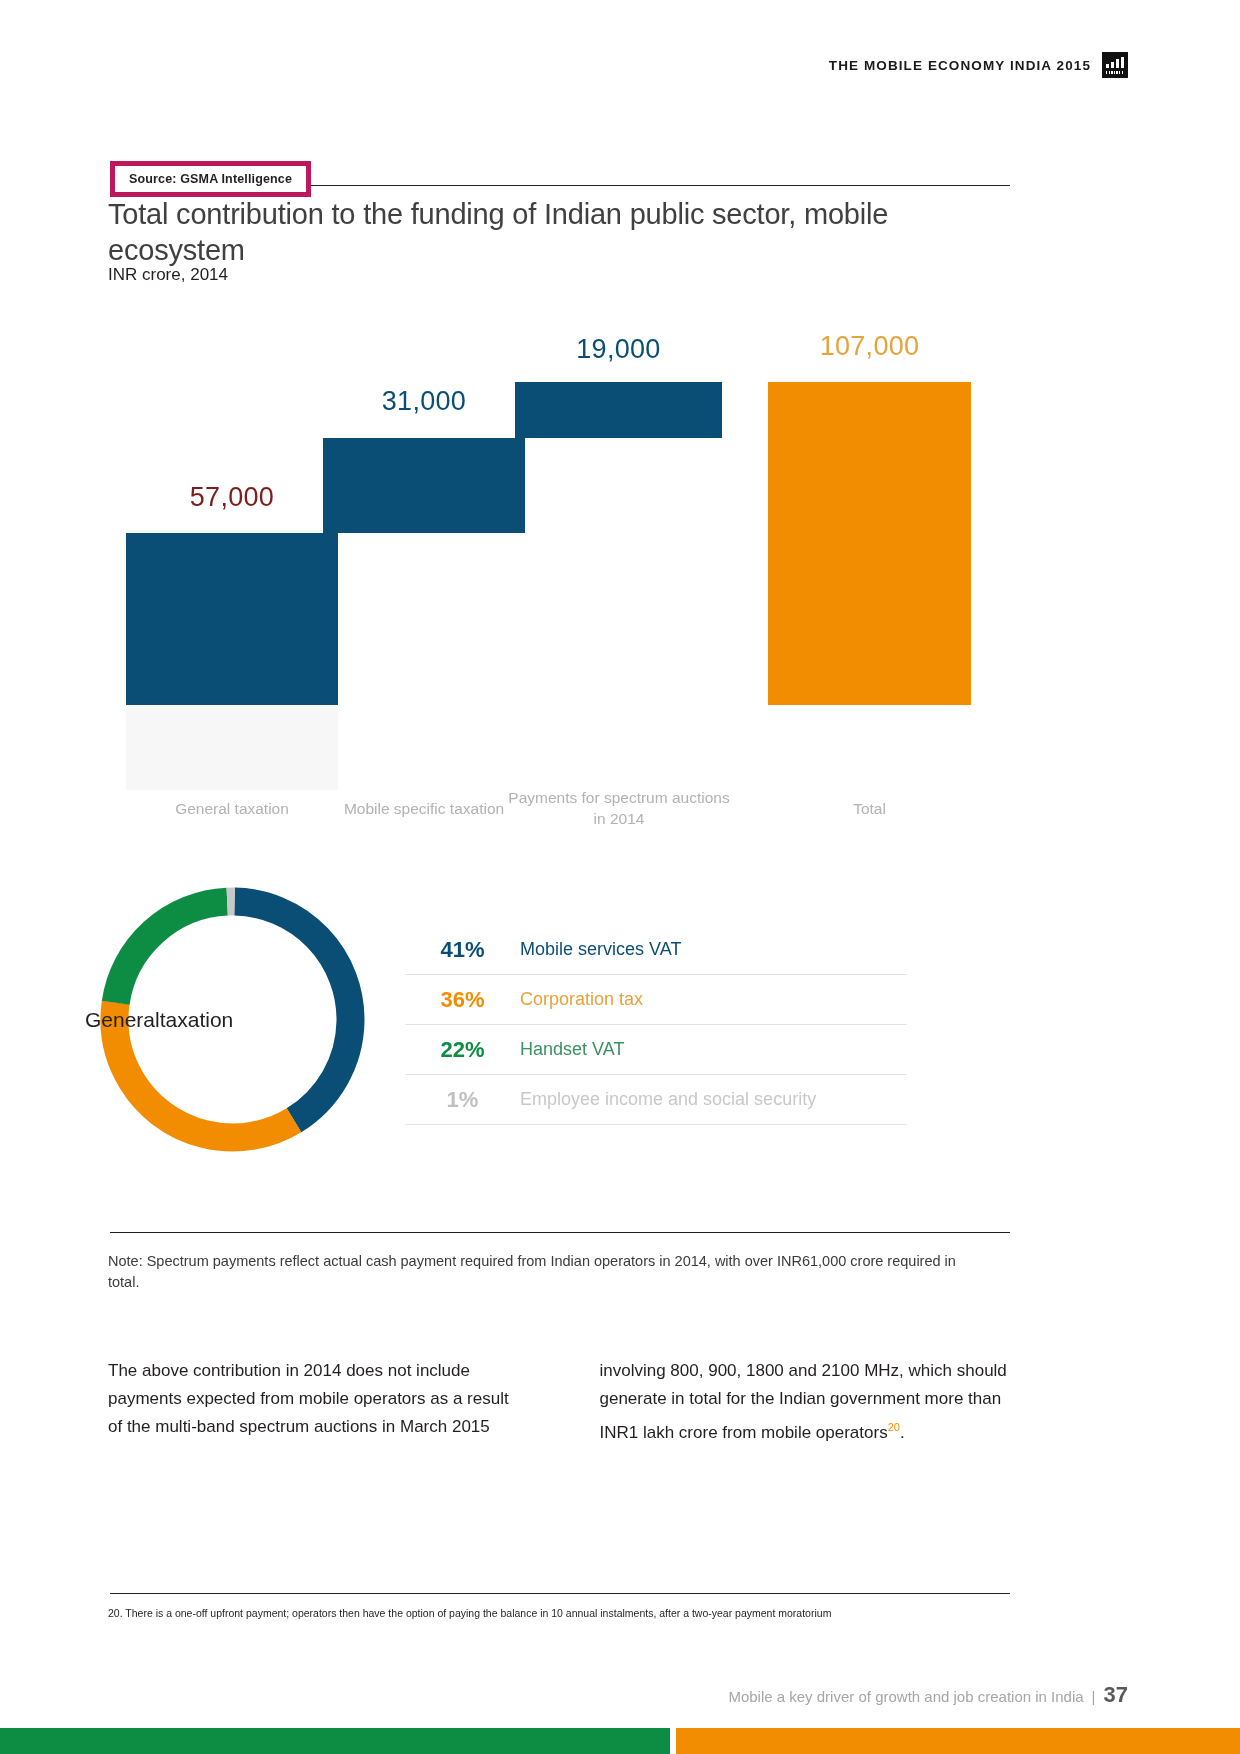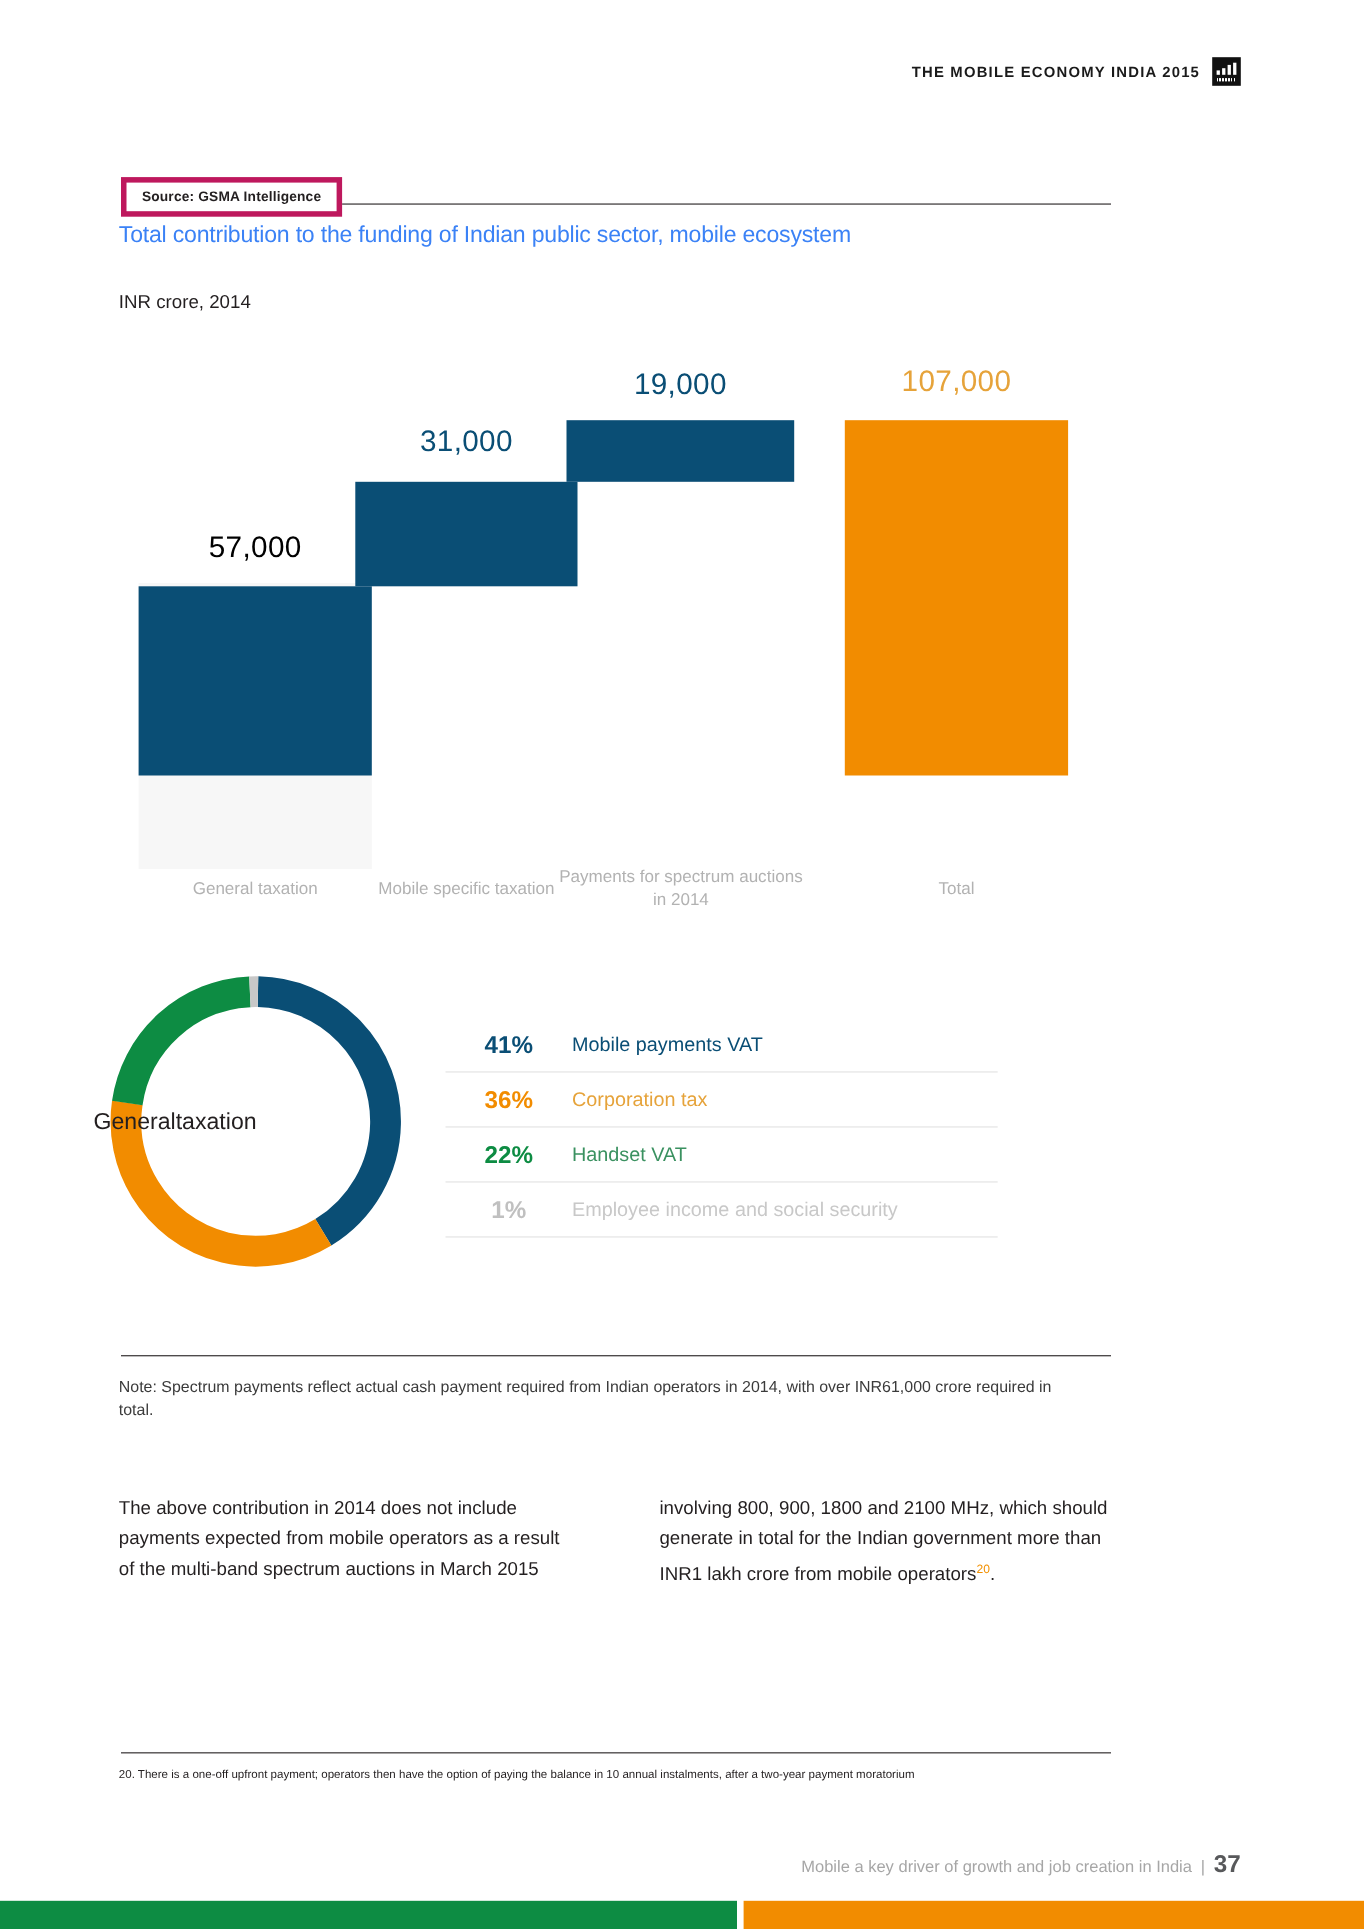--- a/index.html
+++ b/index.html
@@ -87,24 +87,24 @@
     letter-spacing: 0.15px;
     z-index: 2;
   }
 
   
   .chart-title {
     position: absolute;
     left: 108px;
     top: 196px;
     width: 860px;
-    font-size: 21px;
+    font-size: 29px;
     line-height: 36px;
     font-weight: normal;
-    color: #3b82f6;
+    color: #404040;
     letter-spacing: -0.2px;
   }
   .chart-subtitle {
     position: absolute;
     left: 108px;
     top: 265px;
     font-size: 17px;
     color: #231f20;
   }
 
@@ -316,21 +316,21 @@
 <div class="source-rule"></div>
 <div class="source-badge">Source: GSMA Intelligence</div>
 
 <div class="chart-title">Total contribution to the funding of Indian public sector, mobile ecosystem</div>
 <div class="chart-subtitle">INR crore, 2014</div>
 
 <div class="waterfall">
 
   <div class="wf-shade" style="left:18px; top:200px; width:212px; height:260px;"></div>
   <div class="wf-col" style="left:18px; width:212px;">
-    <div class="wf-value" style="top:152px; color:#000000;">57,000</div>
+    <div class="wf-value" style="top:152px; color:#7f1d1d;">57,000</div>
     <div class="wf-bar" style="top:203px; height:172px; background:#0a4e75;"></div>
   </div>
 
   <div class="wf-col" style="left:215px; width:202px;">
     <div class="wf-value" style="top:56px; color:#0a4e75;">31,000</div>
     <div class="wf-bar" style="top:108px; height:95px; background:#0a4e75;"></div>
   </div>
 
   <div class="wf-col" style="left:407px; width:207px;">
     <div class="wf-value" style="top:4px; color:#0a4e75;">19,000</div>
@@ -362,21 +362,21 @@
   </svg>
   <div class="donut-center">
     <span>General</span>
     <span>taxation</span>
   </div>
 </div>
 
 <div class="legend">
   <div class="legend-row">
     <span class="legend-pct" style="color:#0a4e75;">41%</span>
-    <span class="legend-label" style="color:#0a4e75;">Mobile payments VAT</span>
+    <span class="legend-label" style="color:#0a4e75;">Mobile services VAT</span>
   </div>
   <div class="legend-row">
     <span class="legend-pct" style="color:#f28c00;">36%</span>
     <span class="legend-label" style="color:#e6a33a;">Corporation tax</span>
   </div>
   <div class="legend-row">
     <span class="legend-pct" style="color:#0d8c43;">22%</span>
     <span class="legend-label" style="color:#3a9160;">Handset VAT</span>
   </div>
   <div class="legend-row">

